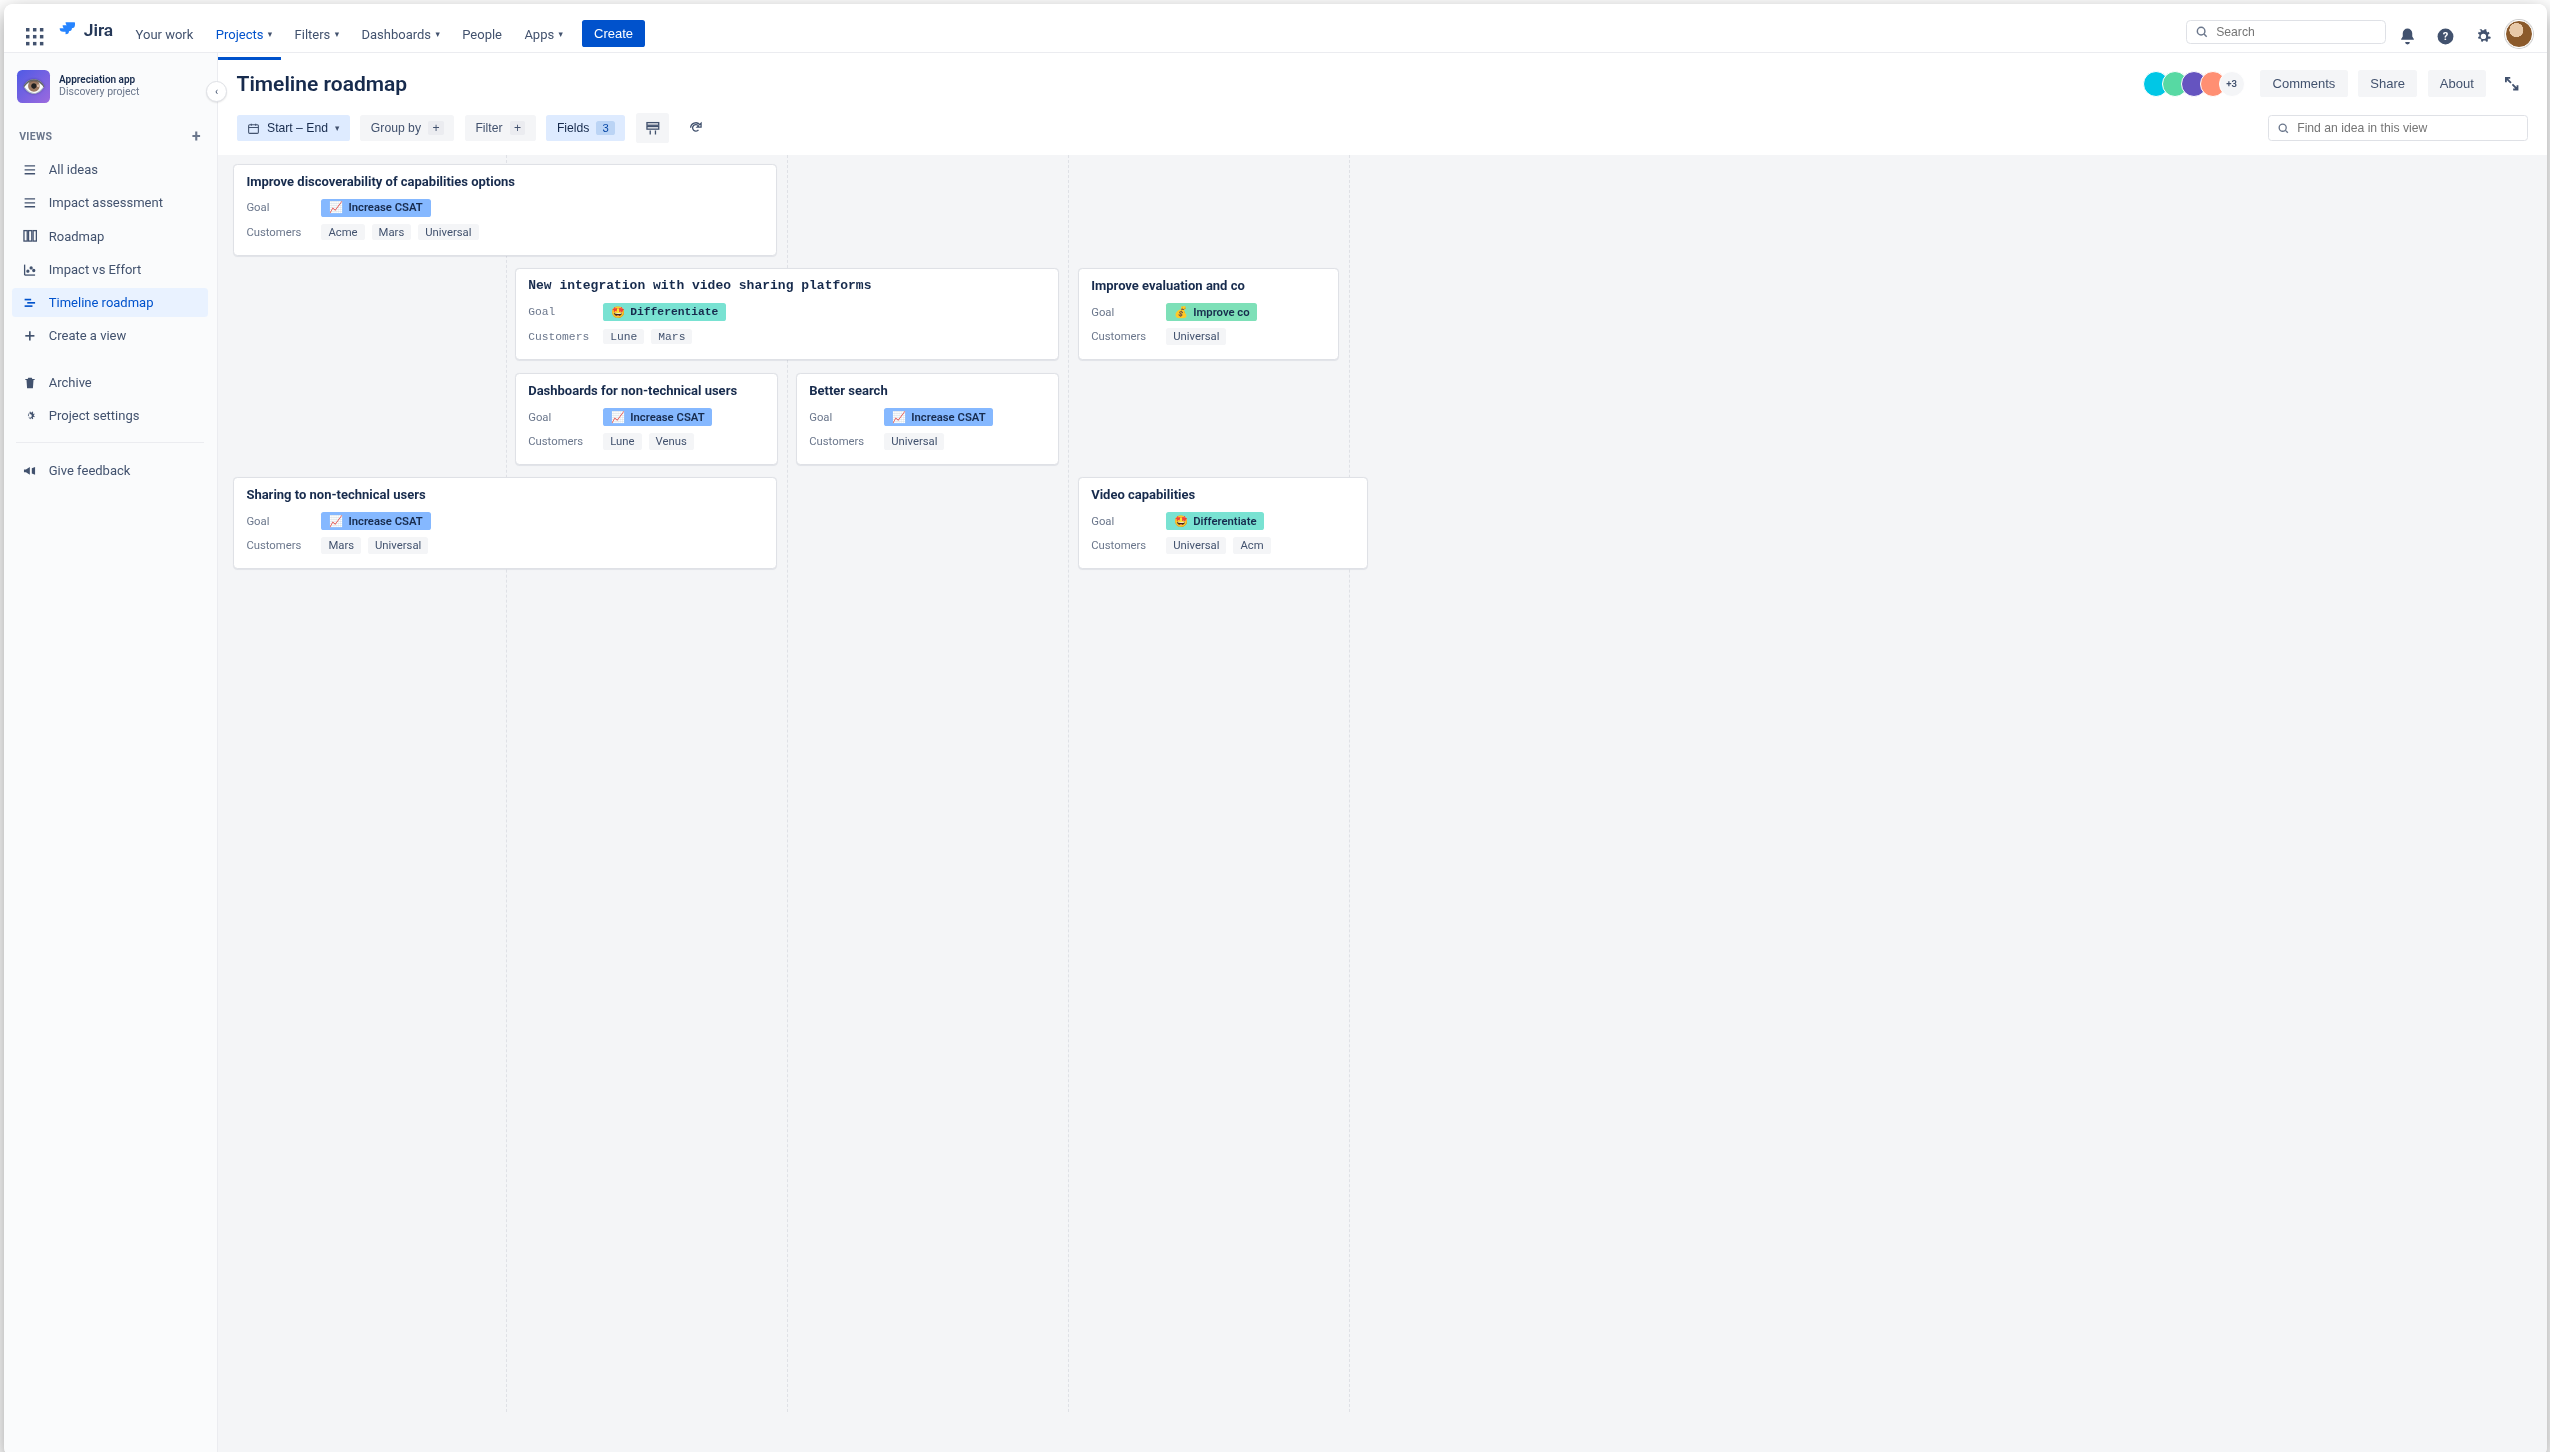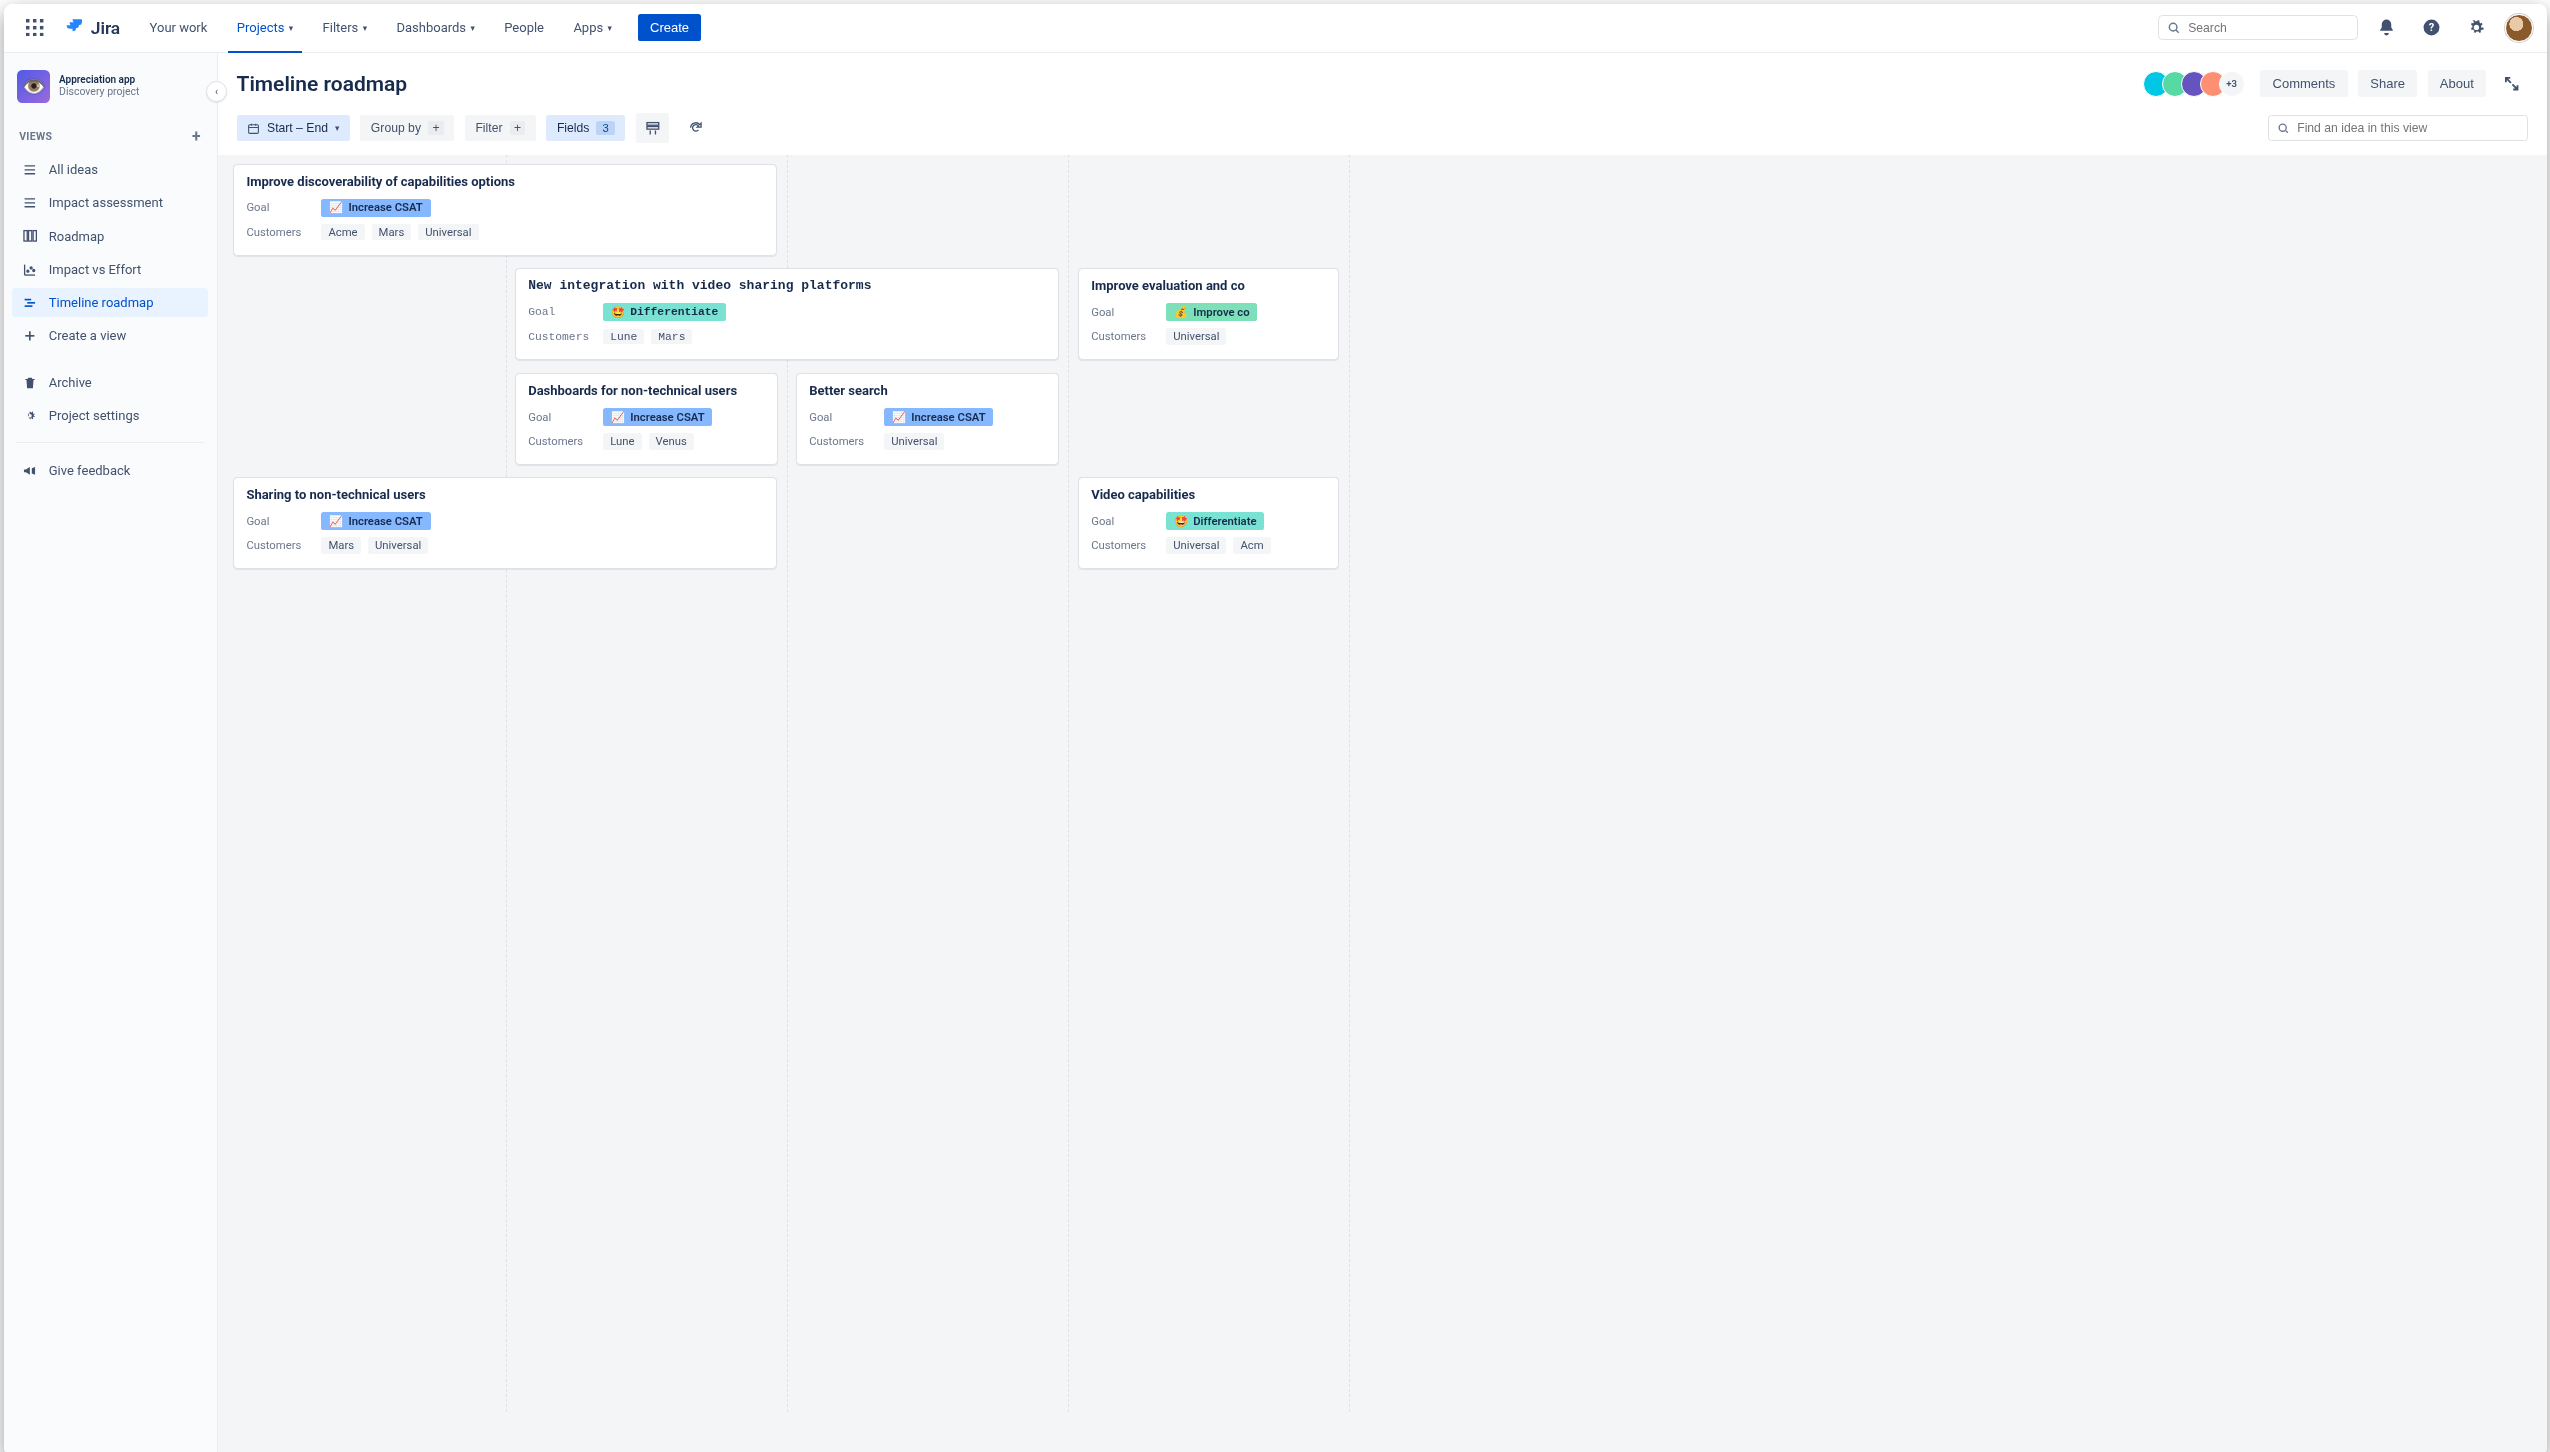--- a/index.html
+++ b/index.html
@@ -1,20 +1,20 @@
 <!DOCTYPE html>
 <html style="font-size:14px"><head>
 <meta charset="utf-8">
 <style>
 * { box-sizing: border-box; margin: 0; padding: 0; }
 body { font-family: -apple-system, BlinkMacSystemFont, "Segoe UI", Roboto, sans-serif; font-size: 12.2px; color: #172B4D; background: #fff; }
 .app { display: flex; flex-direction: column; height: 100vh; border-radius: 8.7px; overflow: hidden; box-shadow: 0 7px 21px rgba(0,0,0,0.4); margin: 3.5px; background:#fff; }
 
 
-.topnav { display: flex; align-items: center; height: 49px; border-bottom: 0.9px solid #EBECF0; padding: 4px 14px; gap: 12px; background:#fff; }
+.topnav { display: flex; align-items: flex-start; height: 49px; border-bottom: 0.9px solid #EBECF0; padding: 16px 14px; gap: 5px; background:#fff; }
 .apps-grid { width: 35px; height: 35px; display:flex; align-items:center; justify-content:center; border-radius:3.5px; cursor:pointer; }
 .jira-logo { display:flex; align-items:center; gap:5.2px; font-size:17.4px; font-weight:600; color:#253858; margin-right: 8.7px; }
 .jira-mark { color:#2684FF; }
 .nav-item { padding: 7px 8.7px; color:#42526E; font-size:13px; border-radius:2.6px; cursor:pointer; display:flex; align-items:center; gap:4.4px; }
 .nav-item.active { color:#0052CC; position:relative; }
 .nav-item.active::after { content:""; position:absolute; left:0; right:0; bottom:-11.3px; height:2.6px; background:#0052CC; }
 .chev { font-size:8.7px; color:#42526E; }
 .btn-create { background:#0052CC; color:#fff; padding: 6.1px 12.2px; border:none; border-radius:2.6px; font-size:13px; font-weight:500; cursor:pointer; margin-left:5.2px; }
 .nav-spacer { flex:1; }
 .search-box { display:flex; align-items:center; border:1.7px solid #DFE1E6; border-radius:4.4px; padding: 4.4px 8.7px; width: 200px; gap:7px; color:#7A869A; }
@@ -442,21 +442,21 @@
                     <span>Increase CSAT</span>
                   </span>
                 </div>
               <div class="card-row">
                   <span class="card-label">Customers</span>
                   <span class="tag">Mars</span>
                   <span class="tag">Universal</span>
                 </div>
             </div>
 
-            <div class="card" style="left:850px; top:322px; width:261px;">
+            <div class="card" style="left:850px; top:322px; width:290px;">
               <div class="card-title">Video capabilities</div>
               <div class="card-row">
                   <span class="card-label">Goal</span>
                   <span class="goal-chip goal-diff">
                     <span>🤩</span>
                     <span>Differentiate</span>
                   </span>
                 </div>
               <div class="card-row">
                   <span class="card-label">Customers</span>

